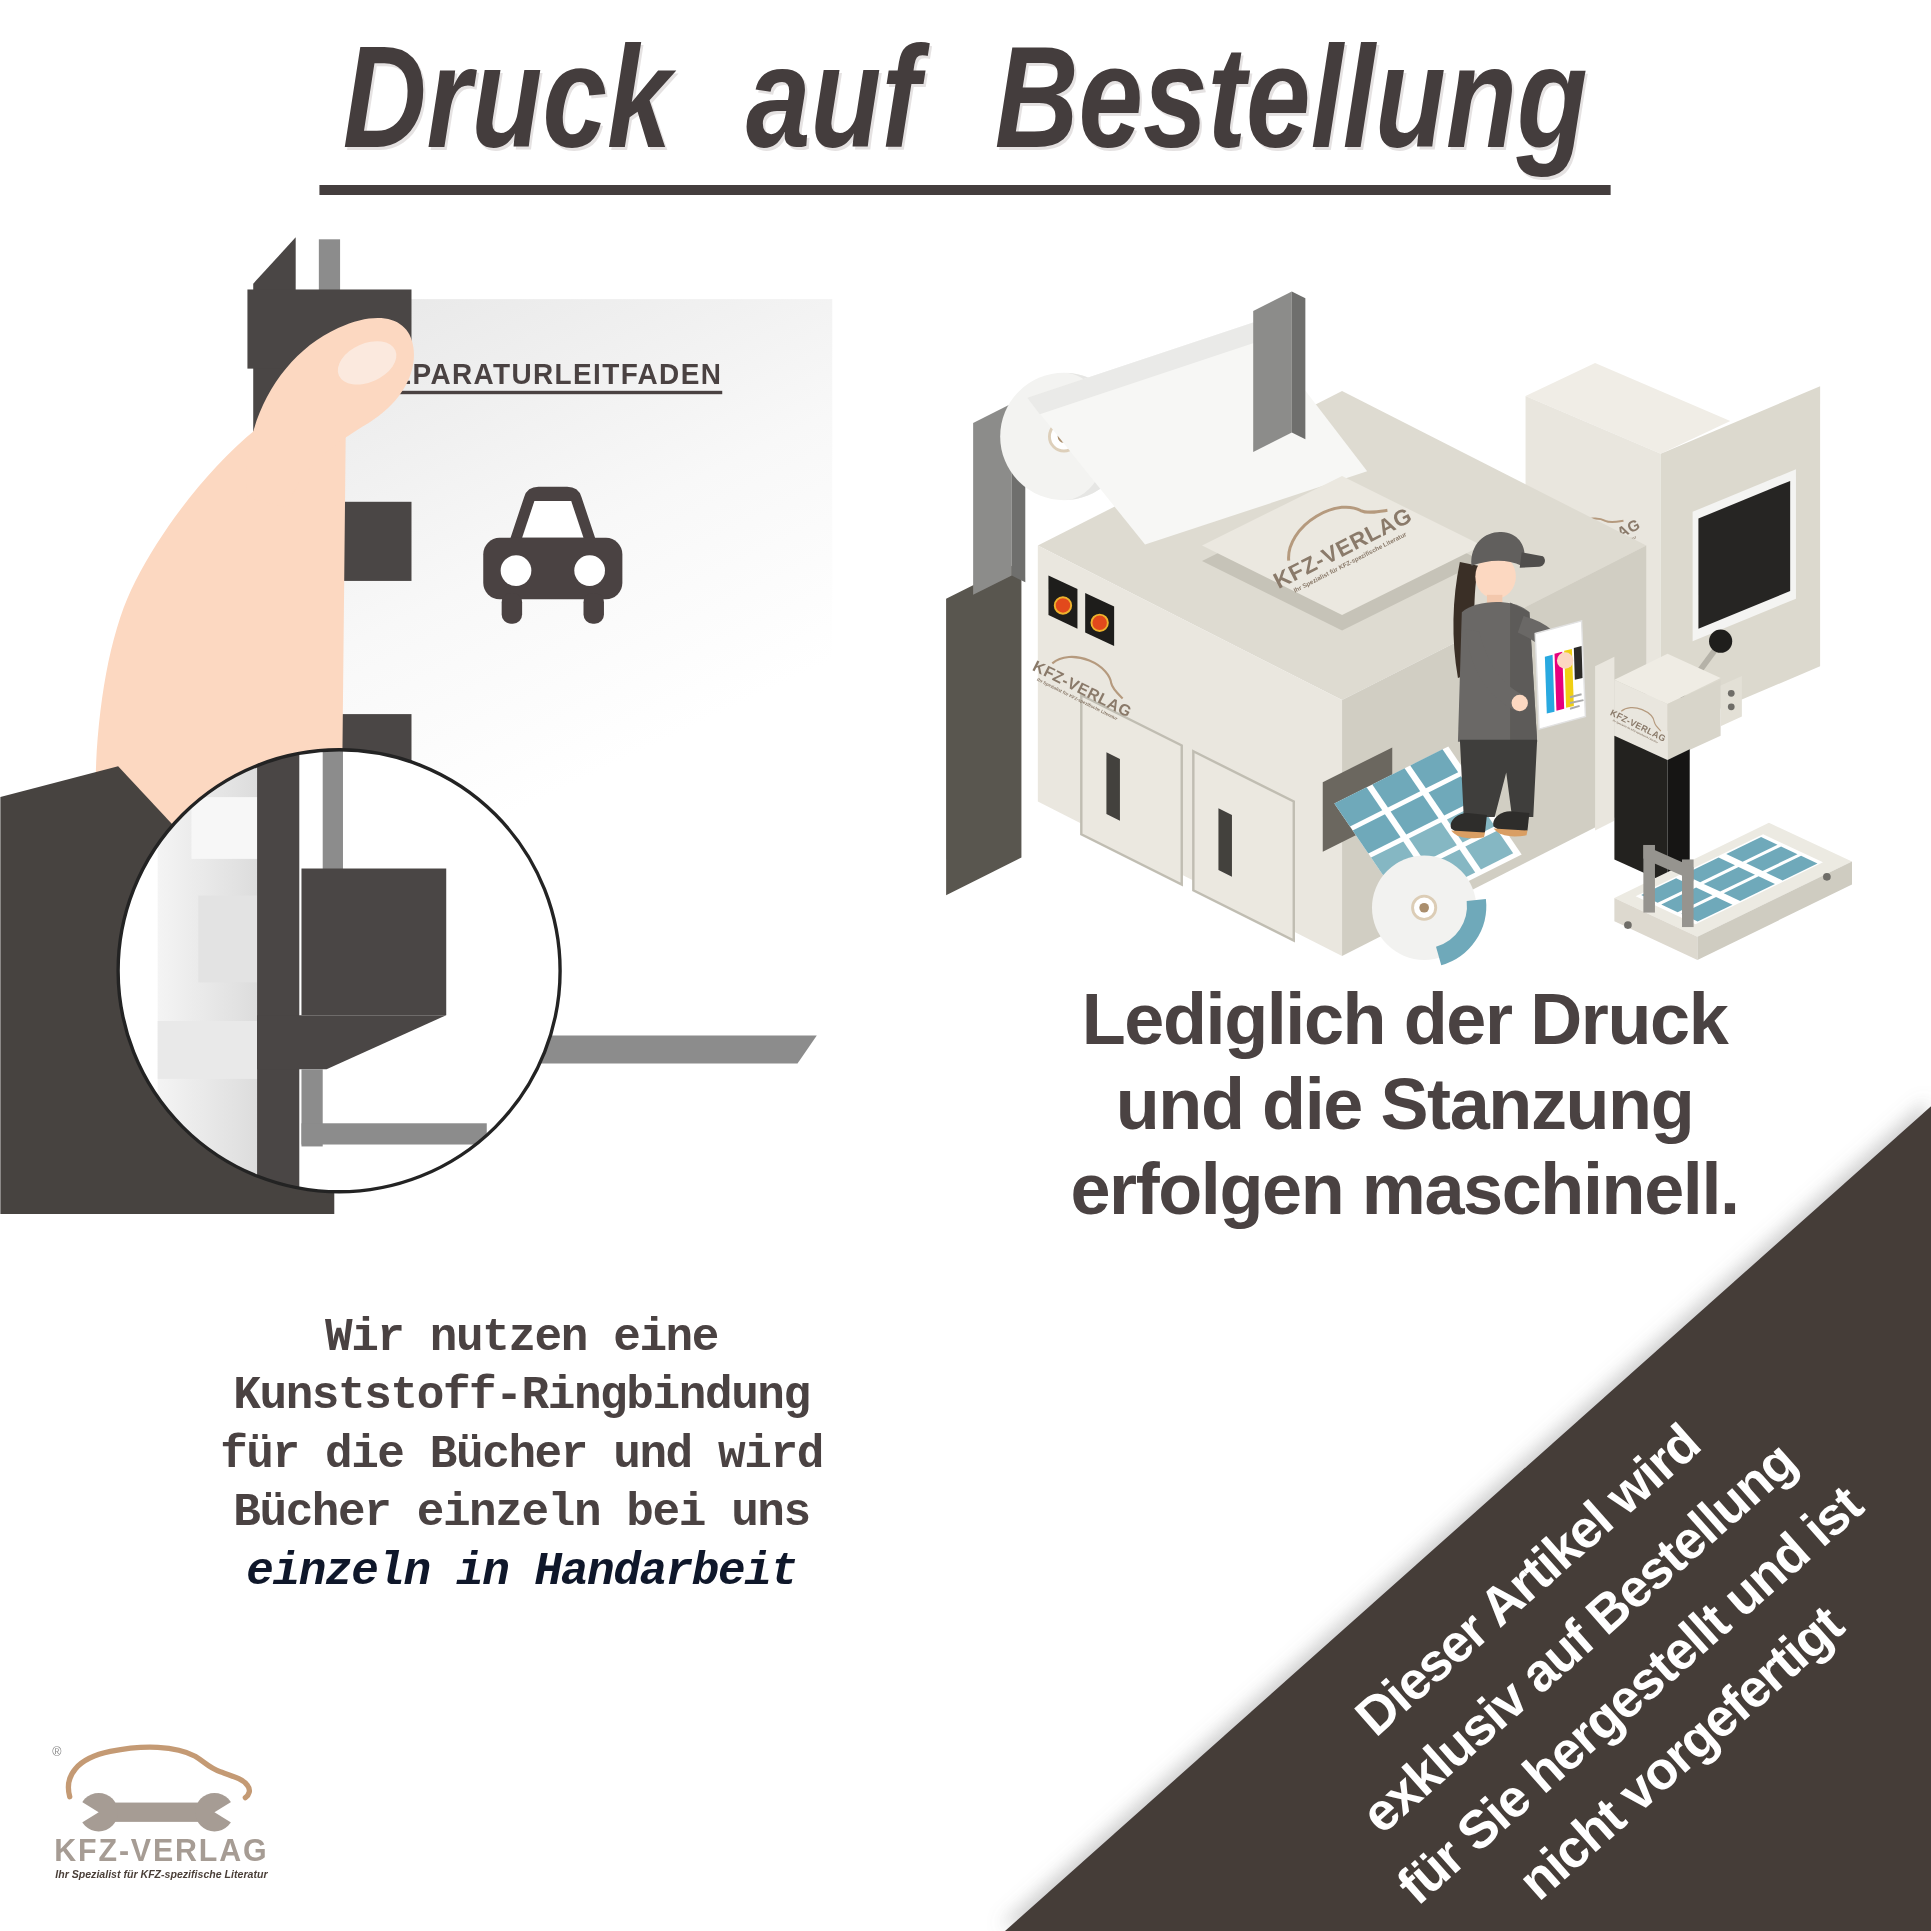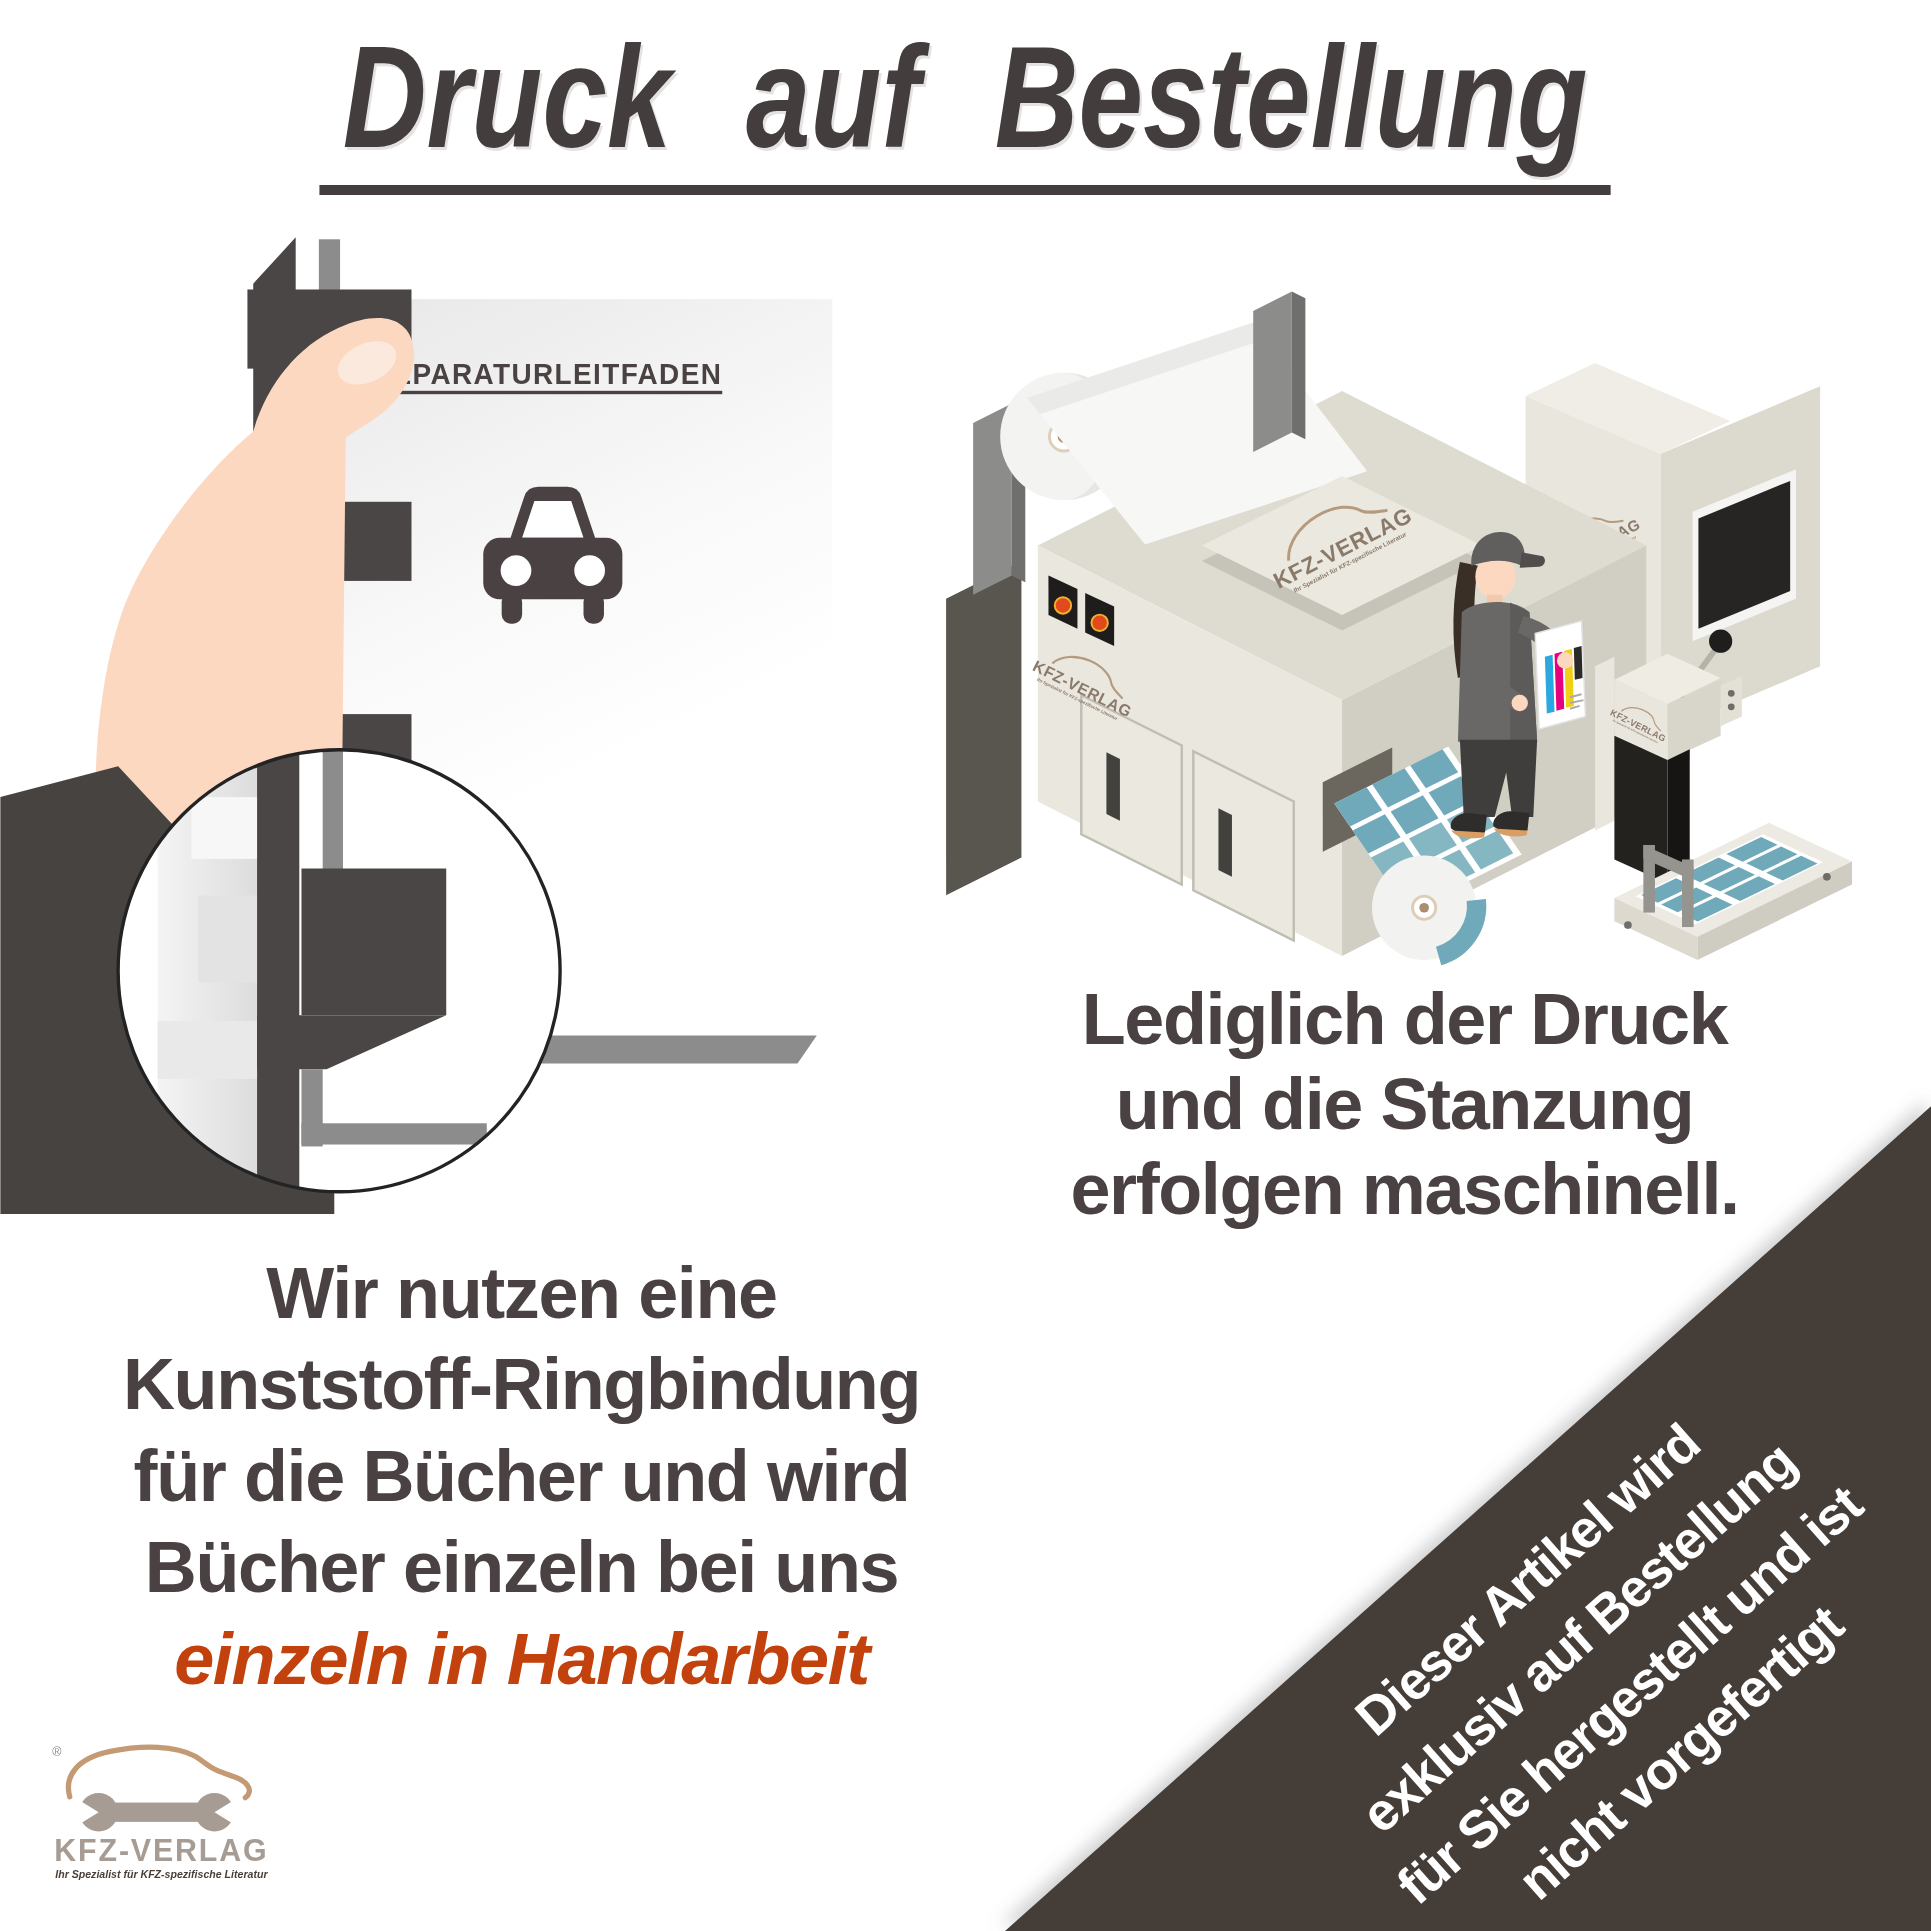--- a/index.html
+++ b/index.html
@@ -12,22 +12,22 @@
          padding:0 29px 15.4px 29px;border-bottom:10.6px solid #443d3d;
          transform:scaleX(0.80);transform-origin:center top;white-space:nowrap;
          text-shadow:2.9px 2.9px 0 rgba(150,140,140,.25);}
   
   .illu{position:absolute;}
   #left-illu{left:0;top:220px;}
   #right-illu{left:946px;top:280px;}
   
   .para{position:absolute;text-align:center;font-weight:700;letter-spacing:-1.4px;color:#4a4242;}
   .para-right{left:970px;top:977px;width:869px;font-size:72px;line-height:1.18;}
-  .para-left{left:58px;top:1248px;width:927px;font-size:72px;line-height:1.27;}
-  .para .em{font-style:italic;color:#c2410c;}
+  .para-left{left:58px;top:1309px;width:927px;font-size:46px;line-height:1.27;font-family:Liberation Mono, monospace;}
+  .para .em{font-style:italic;color:#0f172a;}
   
   #banner-svg{position:absolute;left:966px;top:1043px;}
   .banner-text{position:absolute;left:1121px;top:1512px;width:966px;height:309px;
                transform:rotate(-41.5deg);transform-origin:center center;
                text-align:center;color:#ffffff;font-size:53px;font-weight:700;
                letter-spacing:-1.4px;line-height:77px;white-space:nowrap;}
   
   #brand-logo{position:absolute;left:35px;top:1733px;}
 </style>
 </head>

